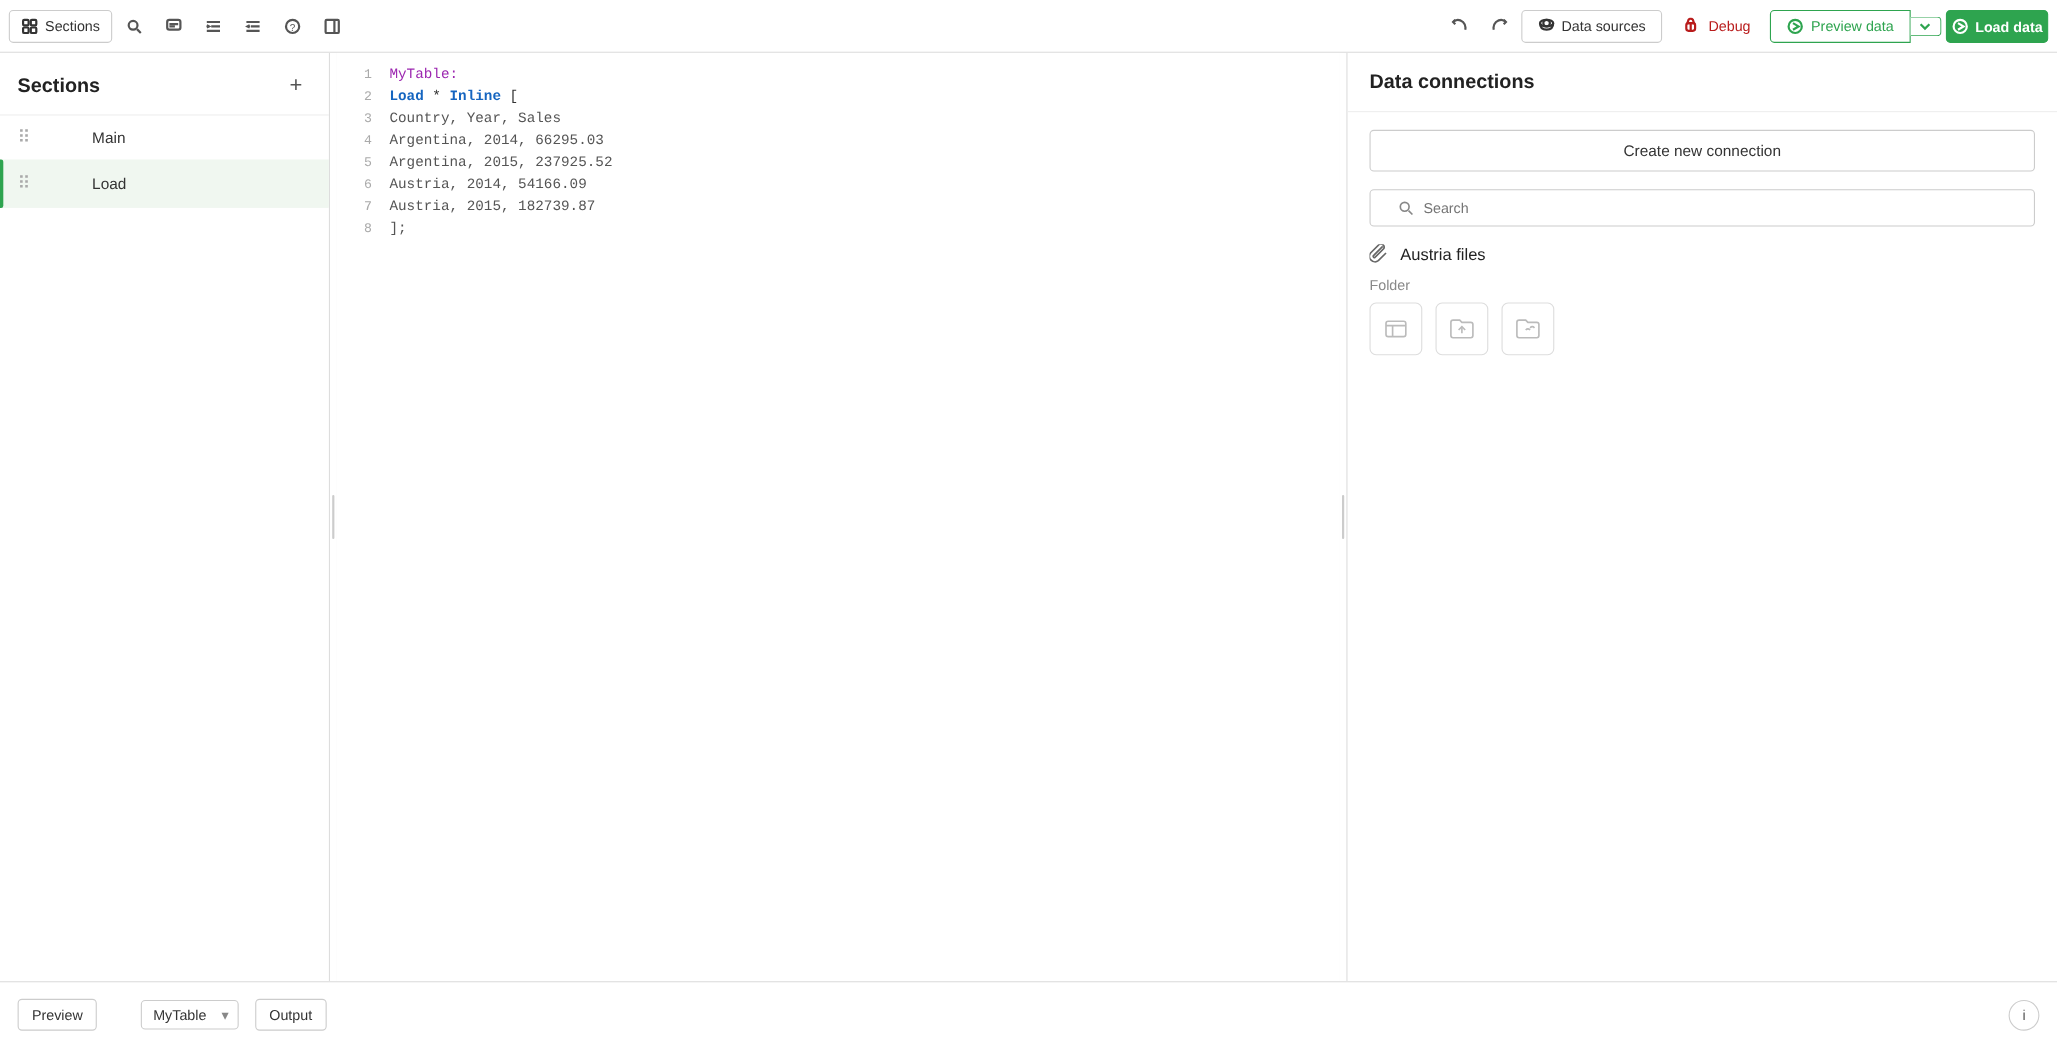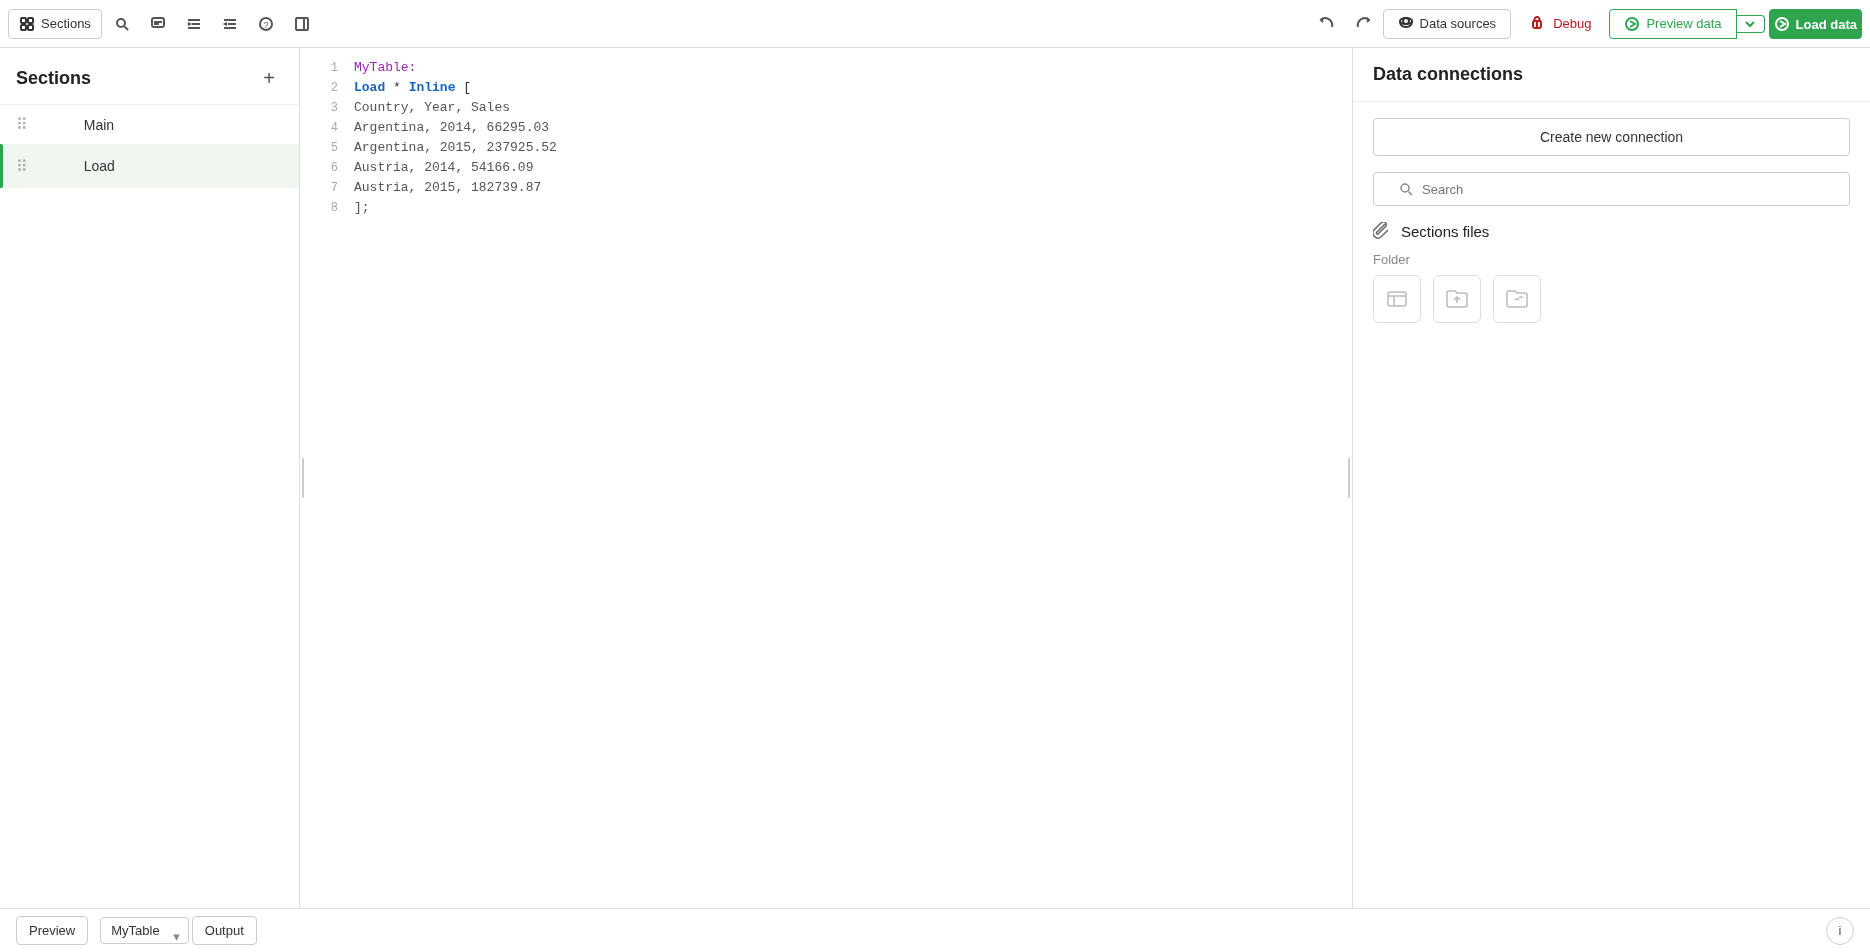--- a/index.html
+++ b/index.html
@@ -115,21 +115,21 @@
       user-select: none; flex-shrink: 0; font-size: 12px;
     }
     .line-content { color: #333; white-space: pre; }
     .kw-table { color: #9c27b0; }
     .kw-load { color: #1565c0; font-weight: 600; }
     .kw-inline { color: #1565c0; font-weight: 600; }
     .kw-data { color: #555; }
 
     
     .right-panel {
-      width: 518px; border-left: 1px solid #ddd; display: flex; flex-direction: column;
+      width: 646px; border-left: 1px solid #ddd; display: flex; flex-direction: column;
       flex-shrink: 0;
     }
     .right-panel-header {
       padding: 16px 20px; border-bottom: 1px solid #eee;
     }
     .right-panel-title { font-size: 18px; font-weight: 600; color: #222; }
 
     .right-panel-content { padding: 16px 20px; display: flex; flex-direction: column; gap: 16px; }
 
     .create-connection-btn {
@@ -157,29 +157,29 @@
     .folder-label { font-size: 13px; color: #888; margin-bottom: 8px; }
     .folder-icons { display: flex; gap: 12px; }
     .folder-icon-btn {
       width: 48px; height: 48px; border: 1px solid #ddd; border-radius: 6px;
       background: #fff; display: flex; align-items: center; justify-content: center;
       cursor: pointer; color: #aaa; font-size: 20px;
     }
 
     
     .bottom-bar {
-      height: 44px; border-top: 1px solid #ddd; display: flex; align-items: center;
-      padding: 0 16px; gap: 12px; flex-shrink: 0;
+      height: 60px; border-top: 1px solid #ddd; display: flex; align-items: center;
+      padding: 0 16px; gap: 24px; flex-shrink: 0;
     }
     .bottom-tab {
       padding: 6px 12px; border: 1px solid #ccc; border-radius: 4px;
       background: #fff; cursor: pointer; font-size: 13px; color: #333;
     }
     .bottom-select-wrapper {
-      display: flex; align-items: flex-end; gap: 4px;
+      display: flex; align-items: center; gap: 4px; margin-left: 16px;
     }
     .bottom-select {
       padding: 5px 28px 5px 10px; border: 1px solid #ccc; border-radius: 4px;
       background: #fff; font-size: 13px; color: #333; cursor: pointer;
       appearance: none; -webkit-appearance: none;
     }
     .bottom-select-arrow { margin-left: -20px; color: #888; pointer-events: none; }
     .bottom-spacer { flex: 1; }
     .bottom-info {
       width: 28px; height: 28px; border-radius: 50%; border: 1px solid #ccc;
@@ -391,21 +391,21 @@
             <line x1="10.5" y1="10.5" x2="14" y2="14"></line>
         </svg>
         <input type="text" placeholder="Search" style="">
       </div>
 
       <div class="attached-files-section">
         <div class="section-header-row">
           <svg width="18" height="18" viewBox="0 0 18 18" fill="none" stroke="#666" stroke-width="1.5">
             <path d="M15 8L8 15a5 5 0 0 1-7-7L9 0a3 3 0 0 1 4 4L5 12a1 1 0 0 1-1-2L12 2"></path>
           </svg>
-          <span class="section-label">Sections files</span>
+          <span class="section-label">Austria files</span>
         </div>
         <div class="folder-label">Folder</div>
         <div class="folder-icons">
           <button class="folder-icon-btn">
             <svg width="24" height="24" viewBox="0 0 24 24" fill="none" stroke="#bbb" stroke-width="1.5">
               <rect x="3" y="5" width="18" height="14" rx="2"></rect>
               <line x1="3" y1="9" x2="21" y2="9"></line>
               <line x1="9" y1="9" x2="9" y2="19"></line>
             </svg>
           </button>

